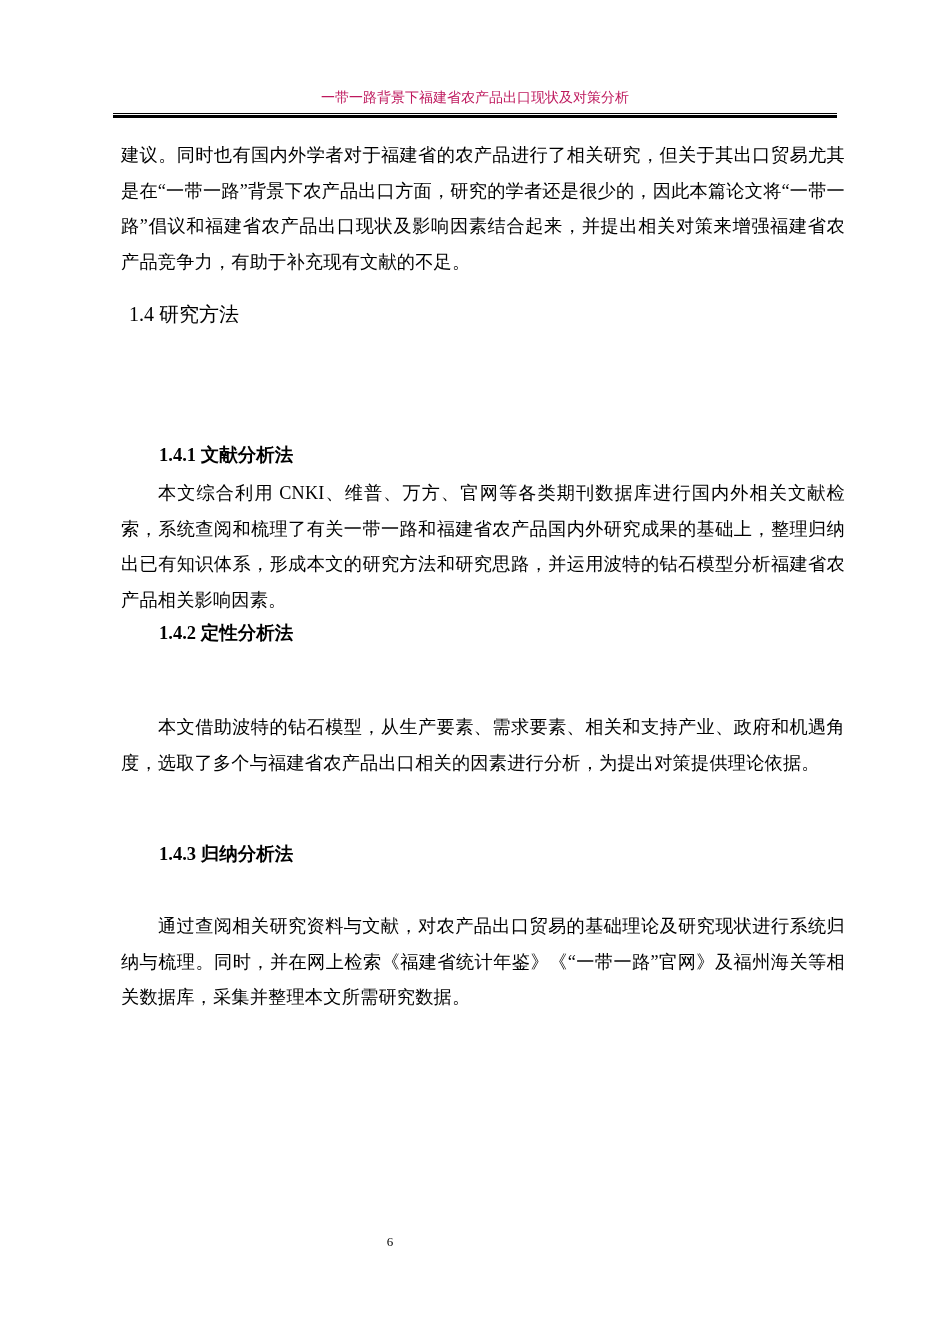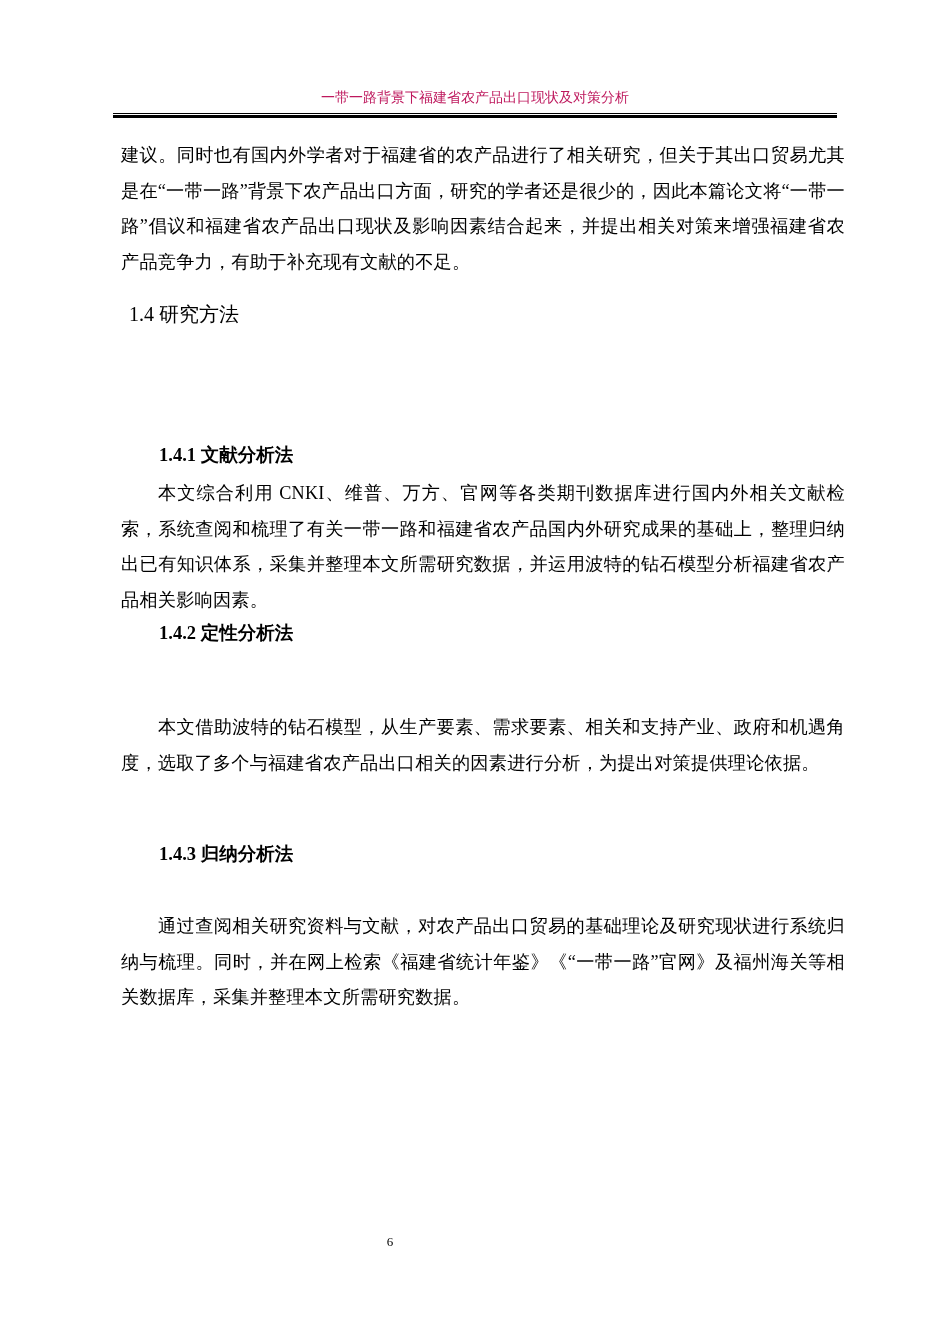--- a/index.html
+++ b/index.html
@@ -97,21 +97,21 @@
 <div class="page-header">一带一路背景下福建省农产品出口现状及对策分析</div>
 <div class="header-rule-thin"></div>
 <div class="header-rule-thick"></div>
 
 <div class="content">
   <p class="para block" style="top:0px;">建议。同时也有国内外学者对于福建省的农产品进行了相关研究，但关于其出口贸易尤其是在“一带一路”背景下农产品出口方面，研究的学者还是很少的，因此本篇论文将“一带一路”倡议和福建省农产品出口现状及影响因素结合起来，并提出相关对策来增强福建省农产品竞争力，有助于补充现有文献的不足。</p>
 
   <h2 class="h2" style="top:154px;">1.4 研究方法</h2>
 
   <h3 class="h3" style="top:272px;margin-top:40px;">1.4.1 文献分析法</h3>
-  <p class="para indent block" style="top:338px;">本文综合利用 CNKI、维普、万方、官网等各类期刊数据库进行国内外相关文献检索，系统查阅和梳理了有关一带一路和福建省农产品国内外研究成果的基础上，整理归纳出已有知识体系，采集并整理本文所需研究数据，并运用波特的钻石模型分析福建省农产品相关影响因素。</p>
+  <p class="para indent block" style="top:338px;">本文综合利用 CNKI、维普、万方、官网等各类期刊数据库进行国内外相关文献检索，系统查阅和梳理了有关一带一路和福建省农产品国内外研究成果的基础上，整理归纳出已有知识体系，形成本文的研究方法和研究思路，并运用波特的钻石模型分析福建省农产品相关影响因素。</p>
 
   <h3 class="h3" style="top:490px;">1.4.2 定性分析法</h3>
   <p class="para indent block" style="top:572px;font-family:Liberation Serif, serif;">本文借助波特的钻石模型，从生产要素、需求要素、相关和支持产业、政府和机遇角度，选取了多个与福建省农产品出口相关的因素进行分析，为提出对策提供理论依据。</p>
 
   <h3 class="h3" style="top:700px;margin-top:11px;">1.4.3 归纳分析法</h3>
   <p class="para indent block" style="top:771px;">通过查阅相关研究资料与文献，对农产品出口贸易的基础理论及研究现状进行系统归纳与梳理。同时，并在网上检索《福建省统计年鉴》《“一带一路”官网》及福州海关等相关数据库，采集并整理本文所需研究数据。</p>
 </div>
 
 <div class="page-number">6</div>
 

